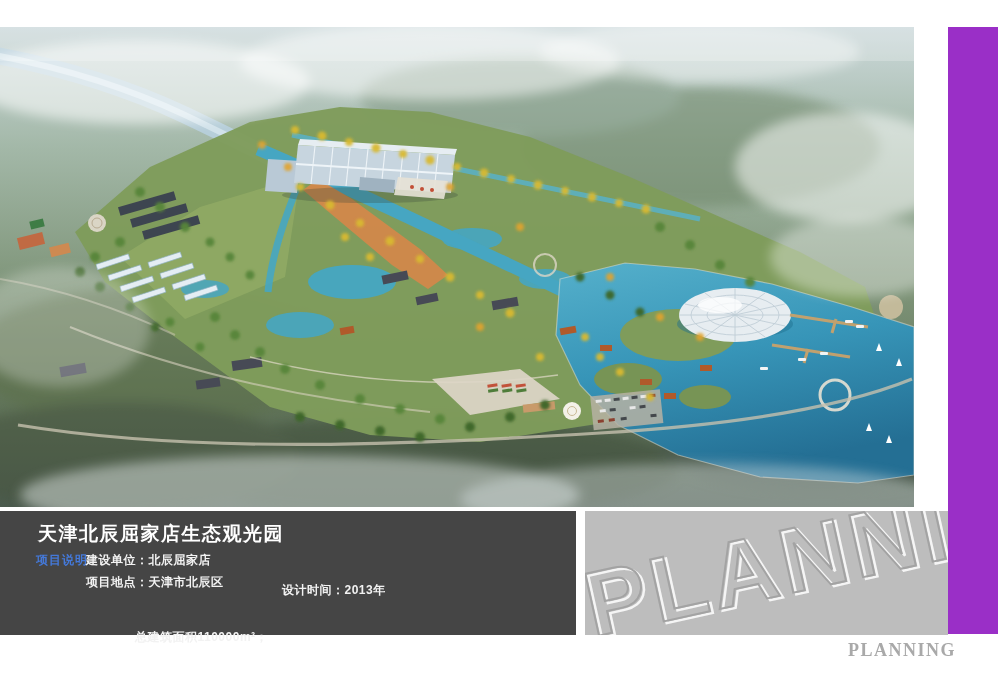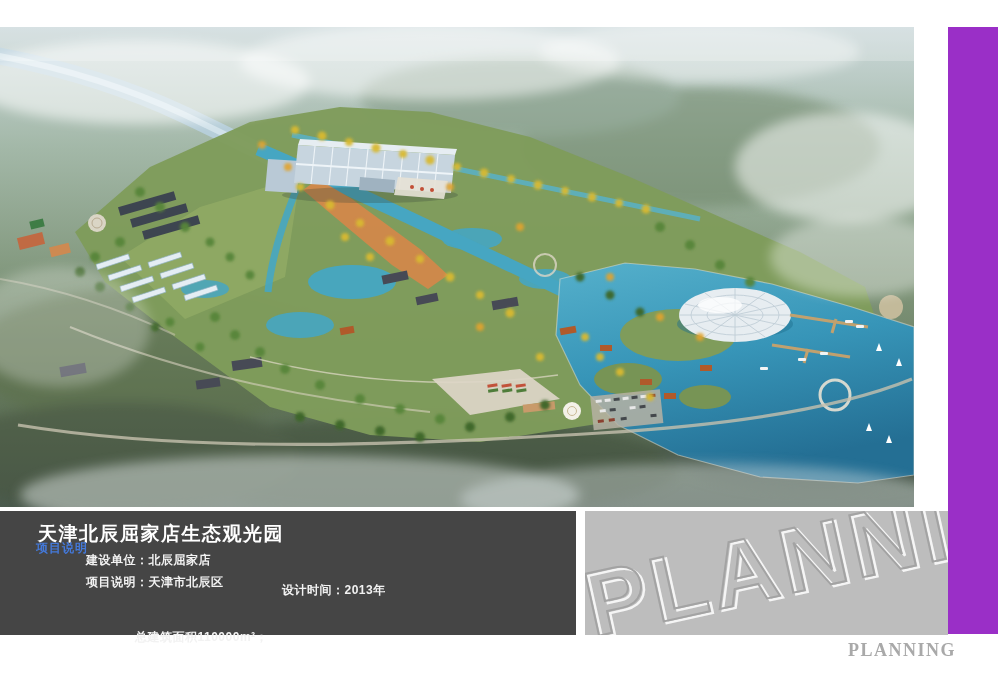--- a/index.html
+++ b/index.html
@@ -9,21 +9,21 @@
   
   .render{position:absolute;left:0;top:27px;width:914px;height:480px;overflow:hidden;}
   .render svg{display:block;width:100%;height:100%;}
 
   
   .accent-bar{position:absolute;left:948px;top:27px;width:50px;height:607px;background:#9a2fc7;}
 
   
   .info-panel{position:absolute;left:0;top:511px;width:576px;height:124px;background:#454545;color:#f2f2f2;}
   .info-title{position:absolute;left:38px;top:10px;font-size:19px;font-weight:bold;color:#ffffff;letter-spacing:1.5px;white-space:nowrap;}
-  .sec-label{position:absolute;left:36px;top:29px;font-size:12px;font-weight:bold;color:#4479da;letter-spacing:1px;white-space:nowrap;}
+  .sec-label{position:absolute;left:36px;top:41px;font-size:12px;font-weight:bold;color:#4479da;letter-spacing:1px;white-space:nowrap;}
   .info-row{position:absolute;font-size:12px;font-weight:bold;color:#f2f2f2;white-space:nowrap;letter-spacing:.5px;}
   .row-1{left:86px;top:41px;}
   .row-2{left:86px;top:63px;}
   .row-2b{left:282px;top:63px;margin-top:8px;}
   .row-3{left:86px;top:87px;}
   .row-4{left:135px;top:109px;margin-top:9px;}
 
   
   .watermark-box{position:absolute;left:585px;top:511px;width:363px;height:124px;background:#bdbdbd;overflow:hidden;}
   .watermark-box svg{display:block;width:100%;height:100%;}
@@ -353,21 +353,21 @@
   <div class="accent-bar"></div>
 
   <div class="info-panel">
     <div class="info-title">天津北辰屈家店生态观光园</div>
     <div class="sec-label">项目说明</div>
 
     <div class="info-row row-1">
       <span>建设单位：</span><span>北辰屈家店</span>
     </div>
     <div class="info-row row-2">
-      <span>项目说明：</span><span>天津市北辰区</span>
+      <span>项目地点：</span><span>天津市北辰区</span>
     </div>
     <div class="info-row row-2b">
       <span>设计时间：</span><span>2013年</span>
     </div>
     <div class="info-row row-4">
       <span>总建筑面积110000m²；</span>
     </div>
   </div>
 
   <div class="watermark-box">

